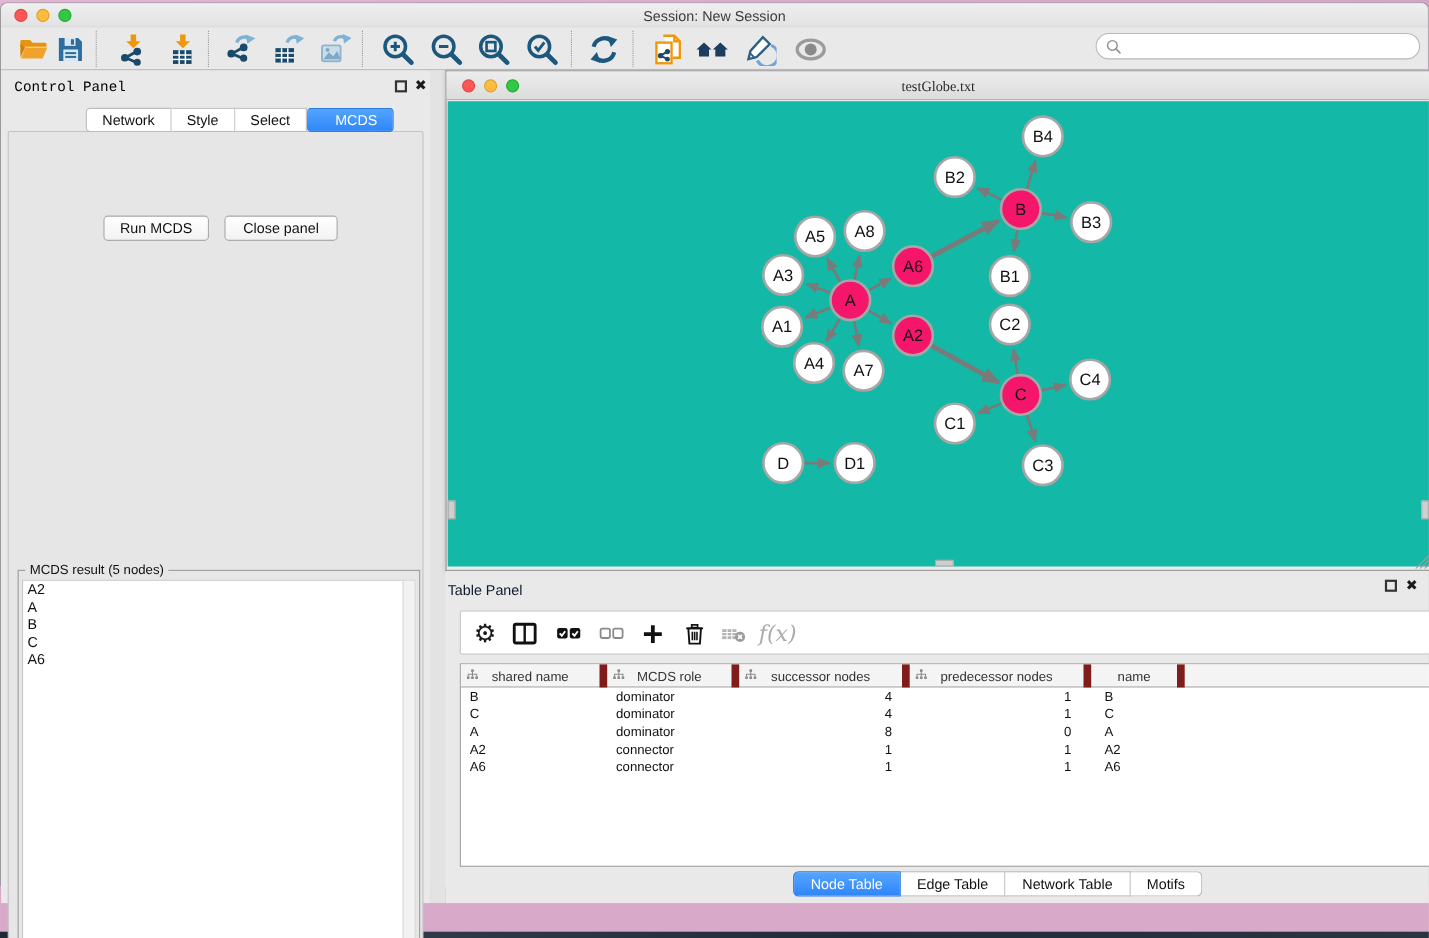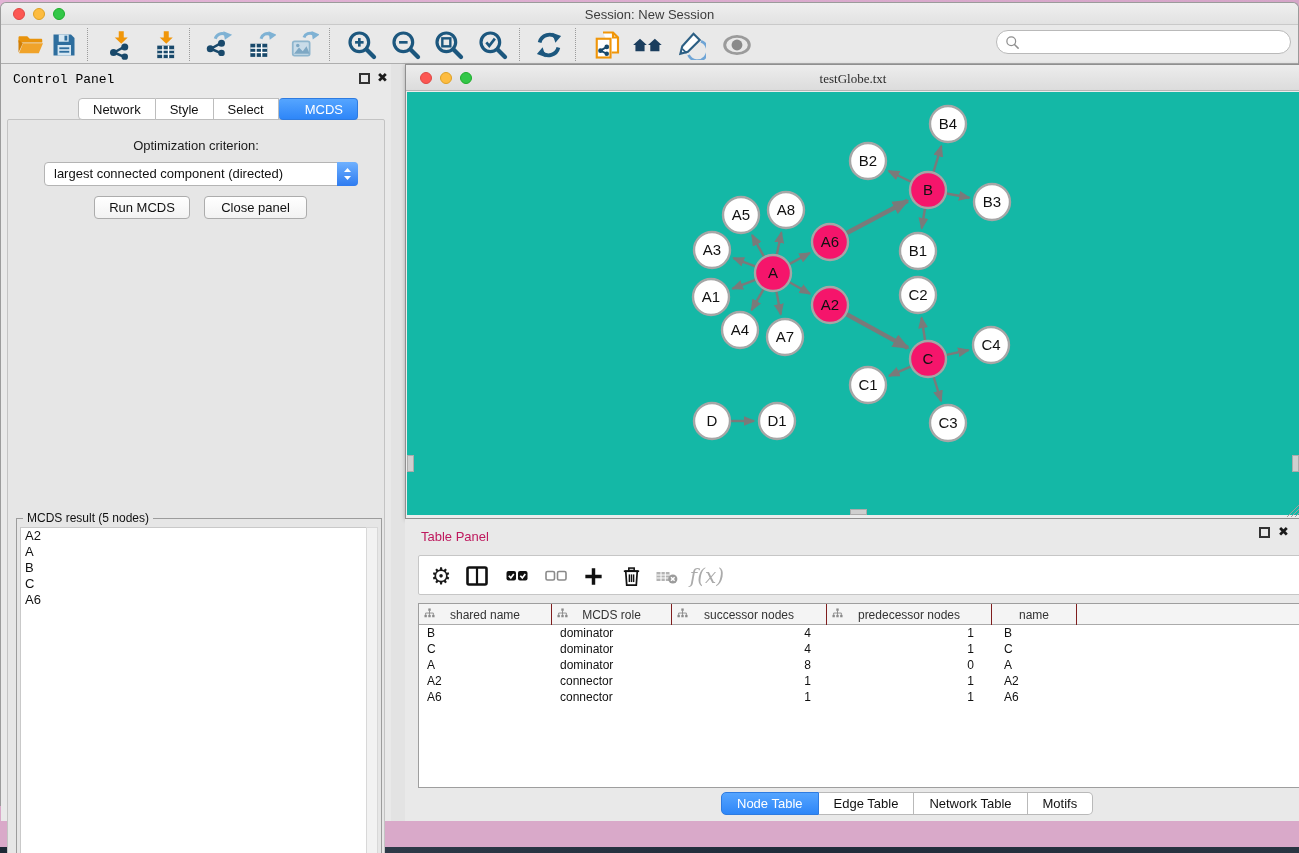--- a/index.html
+++ b/index.html
@@ -58,27 +58,27 @@
   .net-title { position:absolute; left:0; right:0; top:6px; text-align:center; font-size:13px; color:#2B2B2B;font-family:Liberation Serif, serif; }
   .net-canvas { position:absolute; left:1px; top:27px; width:893px; height:423px; background:#14b8a6; }
   .net-scroll-left { position:absolute; left:0px; top:363px; width:7px; height:17px; background:#CFCFCF; border:1px solid #ABABAB; }
   .net-scroll-right { position:absolute; right:1px; top:363px; width:7px; height:17px; background:#CFCFCF; border:1px solid #ABABAB; }
   .net-scroll-bottom { position:absolute; left:443px; bottom:0px; width:17px; height:6px; background:#CFCFCF; border:1px solid #ABABAB; }
   .net-grip { position:absolute; right:1px; bottom:1px; width:15px; height:15px; }
   .graph-svg text { font-family:"Liberation Sans","DejaVu Sans",sans-serif; }
 
   
   .table-panel { position:absolute; left:404px; top:516px; width:895px; height:302px; background:#E9E9E9; }
-  .tp-title { position:absolute; left:16px; top:10px; font-size:13px; color:#be185d; }
+  .tp-title { position:absolute; left:2px; top:10px; font-size:13px; color:#0f172a; }
   .tp-toolbar { position:absolute; left:13px; top:36px; width:1276px; height:40px; background:#FFF; border:1px solid #C6C6C6; border-radius:2px; }
   .tp-toolbar .ticon { position:absolute; top:4px; width:32px; height:32px; display:flex; align-items:center; justify-content:center; }
   .fx { font-family:"DejaVu Serif","Liberation Serif",serif; font-style:italic; font-size:20px; color:#ABABAB; }
   .tp-table { position:absolute; left:13px; top:84px; width:1276px; height:185px; background:#FFF; border:1px solid #9E9E9E; }
   .tp-head { position:absolute; left:0; top:0; width:100%; height:21px; background:#F4F4F4; border-bottom:1px solid #ABABAB; display:flex; }
-  .th { position:relative; height:21px; border-right:1px solid #7f1d1d; display:flex; align-items:center; justify-content:center; font-size:12px; color:#333; }
+  .th { position:relative; height:21px; border-right:7px solid #7f1d1d; display:flex; align-items:center; justify-content:center; font-size:12px; color:#333; }
   .th .tree { position:absolute; left:5px; top:4px; }
   .tp-rows { position:absolute; left:0; top:21px; width:100%; }
   .tr { display:flex; height:16px; }
   .td { font-size:12px; color:#111; line-height:16px; overflow:hidden; white-space:nowrap; }
   .tp-tabs { position:absolute; left:268px; top:273px; height:23px; display:flex; }
   .tp-tab { height:23px; padding:0 15px; font-size:13px; line-height:22px; background:#FFF; border:1px solid #B9B9B9; border-left:none; color:#111; }
   .tp-tab:first-child { border-left:1px solid #B9B9B9; border-radius:5px 0 0 5px; }
   .tp-tab:last-child { border-radius:0 5px 5px 0; }
   .tp-tab.active { background:linear-gradient(#55A5FF,#2E86F8); color:#FFF; border-color:#2E7BE0;margin-left:48px; }
 
@@ -271,30 +271,20 @@
         <div class="float-box" style="left:358px"></div>
         <div class="close-x" style="left:376px">✖</div>
       </div>
       <div class="cp-tabs">
           <div class="cp-tab">Network</div>
           <div class="cp-tab">Style</div>
           <div class="cp-tab">Select</div>
           <div class="cp-tab active">MCDS</div>
         </div>
       <div class="cp-content">
-        <div class="opt-label">Optimization criterion:</div>
-        <div class="dropdown">
-          <span>largest connected component (directed)</span>
-          <span class="dd-step">
-            <svg width="9" height="14" viewBox="0 0 9 14">
-                <path d="M4.5 1 L8 5 H1 z" fill="#FFF"></path>
-                <path d="M4.5 13 L1 9 H8 z" fill="#FFF"></path>
-              </svg>
-          </span>
-        </div>
         <button class="cp-btn" style="left:86px; width:96px">Run MCDS</button>
         <button class="cp-btn" style="left:196px; width:103px">Close panel</button>
         <div class="fieldset">
           <span class="legend">MCDS result (5 nodes)</span>
           <div class="mcds-list">
               <div class="mcds-item">A2</div>
               <div class="mcds-item">A</div>
               <div class="mcds-item">B</div>
               <div class="mcds-item">C</div>
               <div class="mcds-item">A6</div>

